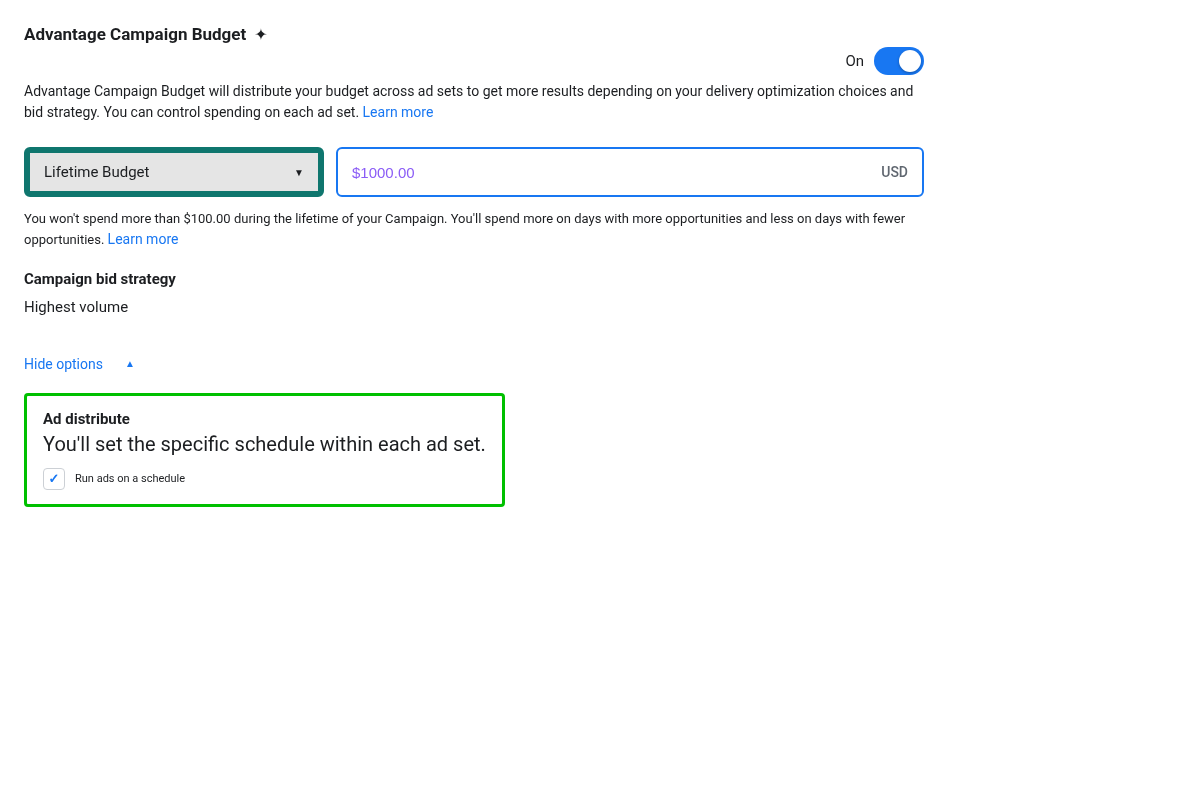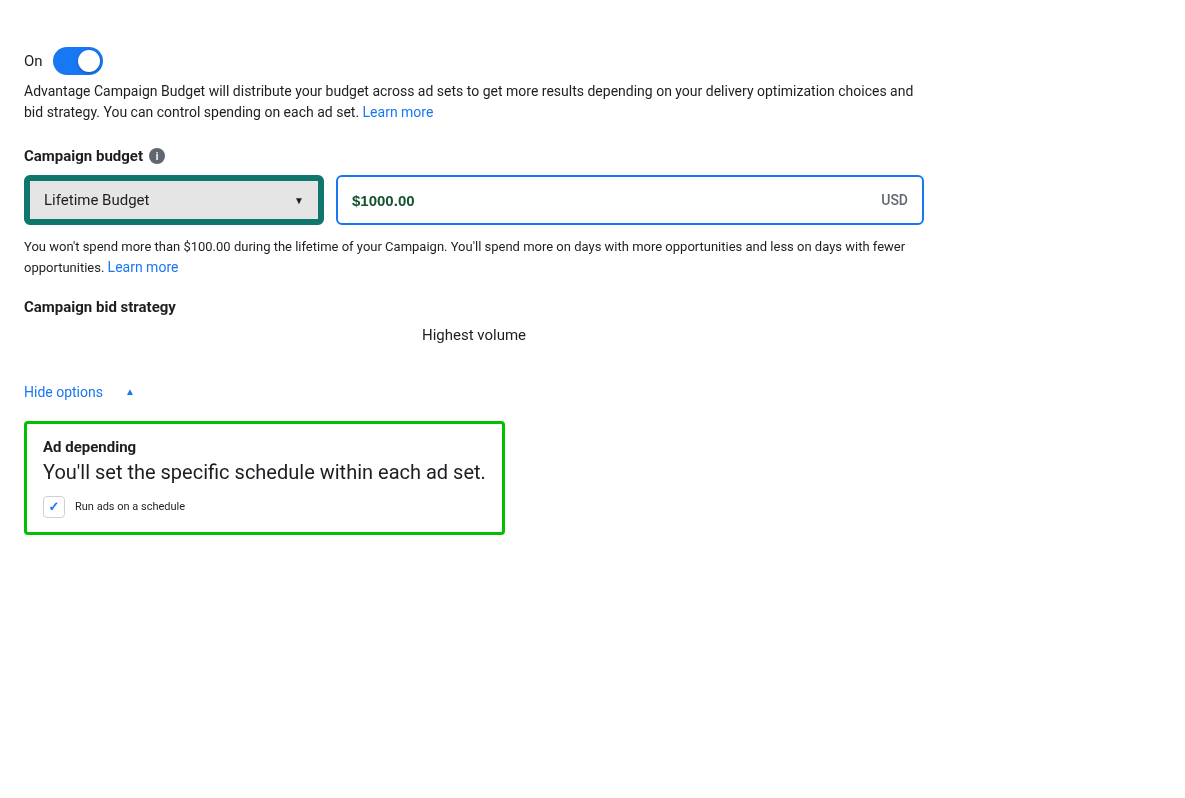--- a/index.html
+++ b/index.html
@@ -179,23 +179,22 @@
       border-radius: 6px;
       padding: 10px 14px;
       background: #fff;
     }
 
     .budget-amount-input input {
       flex: 1;
       border: none;
       outline: none;
       font-size: 15px;
-      color: #14532d;
+      color: #8b5cf6;
       background: transparent;
-      font-weight: bold;
     }
 
     .currency-label {
       font-size: 14px;
       color: #606770;
       font-weight: 500;
     }
 
     .helper-text {
       font-size: 13px;
@@ -206,21 +205,20 @@
 
     
     .bid-strategy-section {
       margin-top: 20px;
     }
 
     .bid-strategy-value {
       font-size: 15px;
       color: #1c1e21;
       margin-top: 4px;
-      text-align: center;
     }
 
     
     .hide-options-link {
       display: inline-flex;
       align-items: center;
       gap: 22px;
       color: #1877f2;
       text-decoration: none;
       font-size: 14px;
@@ -285,40 +283,40 @@
       color: #1c1e21;
     }
   </style>
 </head>
 <body>
 
 <div class="container">
 
   
   <div class="header-row">
+    <div class="title-row">
+      <span class="title-text">Advantage Campaign Budget</span>
+      <span class="sparkle-icon">✦</span>
+    </div>
     <div class="toggle-row">
       <span class="toggle-label">On</span>
       <label class="toggle-switch">
         <input type="checkbox" checked="" style="">
         <span class="toggle-slider"></span>
       </label>
     </div>
   </div>
 
   <p class="description-text">
     <span>Advantage Campaign Budget will distribute your budget across ad sets to get more results depending on your delivery optimization choices and bid strategy. You can control spending on each ad set.</span>
     <a class="learn-more-link" href="#">Learn more</a>
   </p>
 
   
   <div class="section">
-    <div class="section-label-row">
-      <span class="section-label">Campaign budget</span>
-      <span class="info-icon">i</span>
-    </div>
 
     <div class="budget-inputs-row">
       <div class="budget-type-select">
         <span>Lifetime Budget</span>
         <span class="chevron-down">▼</span>
       </div>
       <div class="budget-amount-input">
         <input type="text" value="$1000.00" style="">
         <span class="currency-label">USD</span>
       </div>
@@ -341,21 +339,21 @@
   
   <div style="margin-top: 20px;">
     <a class="hide-options-link" href="#">
       <span>Hide options</span>
       <span class="arrow-up">▲</span>
     </a>
   </div>
 
   
   <div class="ad-scheduling-section">
-    <p class="ad-scheduling-title">Ad depending</p>
+    <p class="ad-scheduling-title">Ad distribute</p>
     <p class="ad-scheduling-desc">You'll set the specific schedule within each ad set.</p>
     <div class="checkbox-row">
       <div class="checkbox-container">
         <span class="checkbox-checkmark">✓</span>
       </div>
       <span class="checkbox-label">Run ads on a schedule</span>
     </div>
   </div>
 
 </div>

